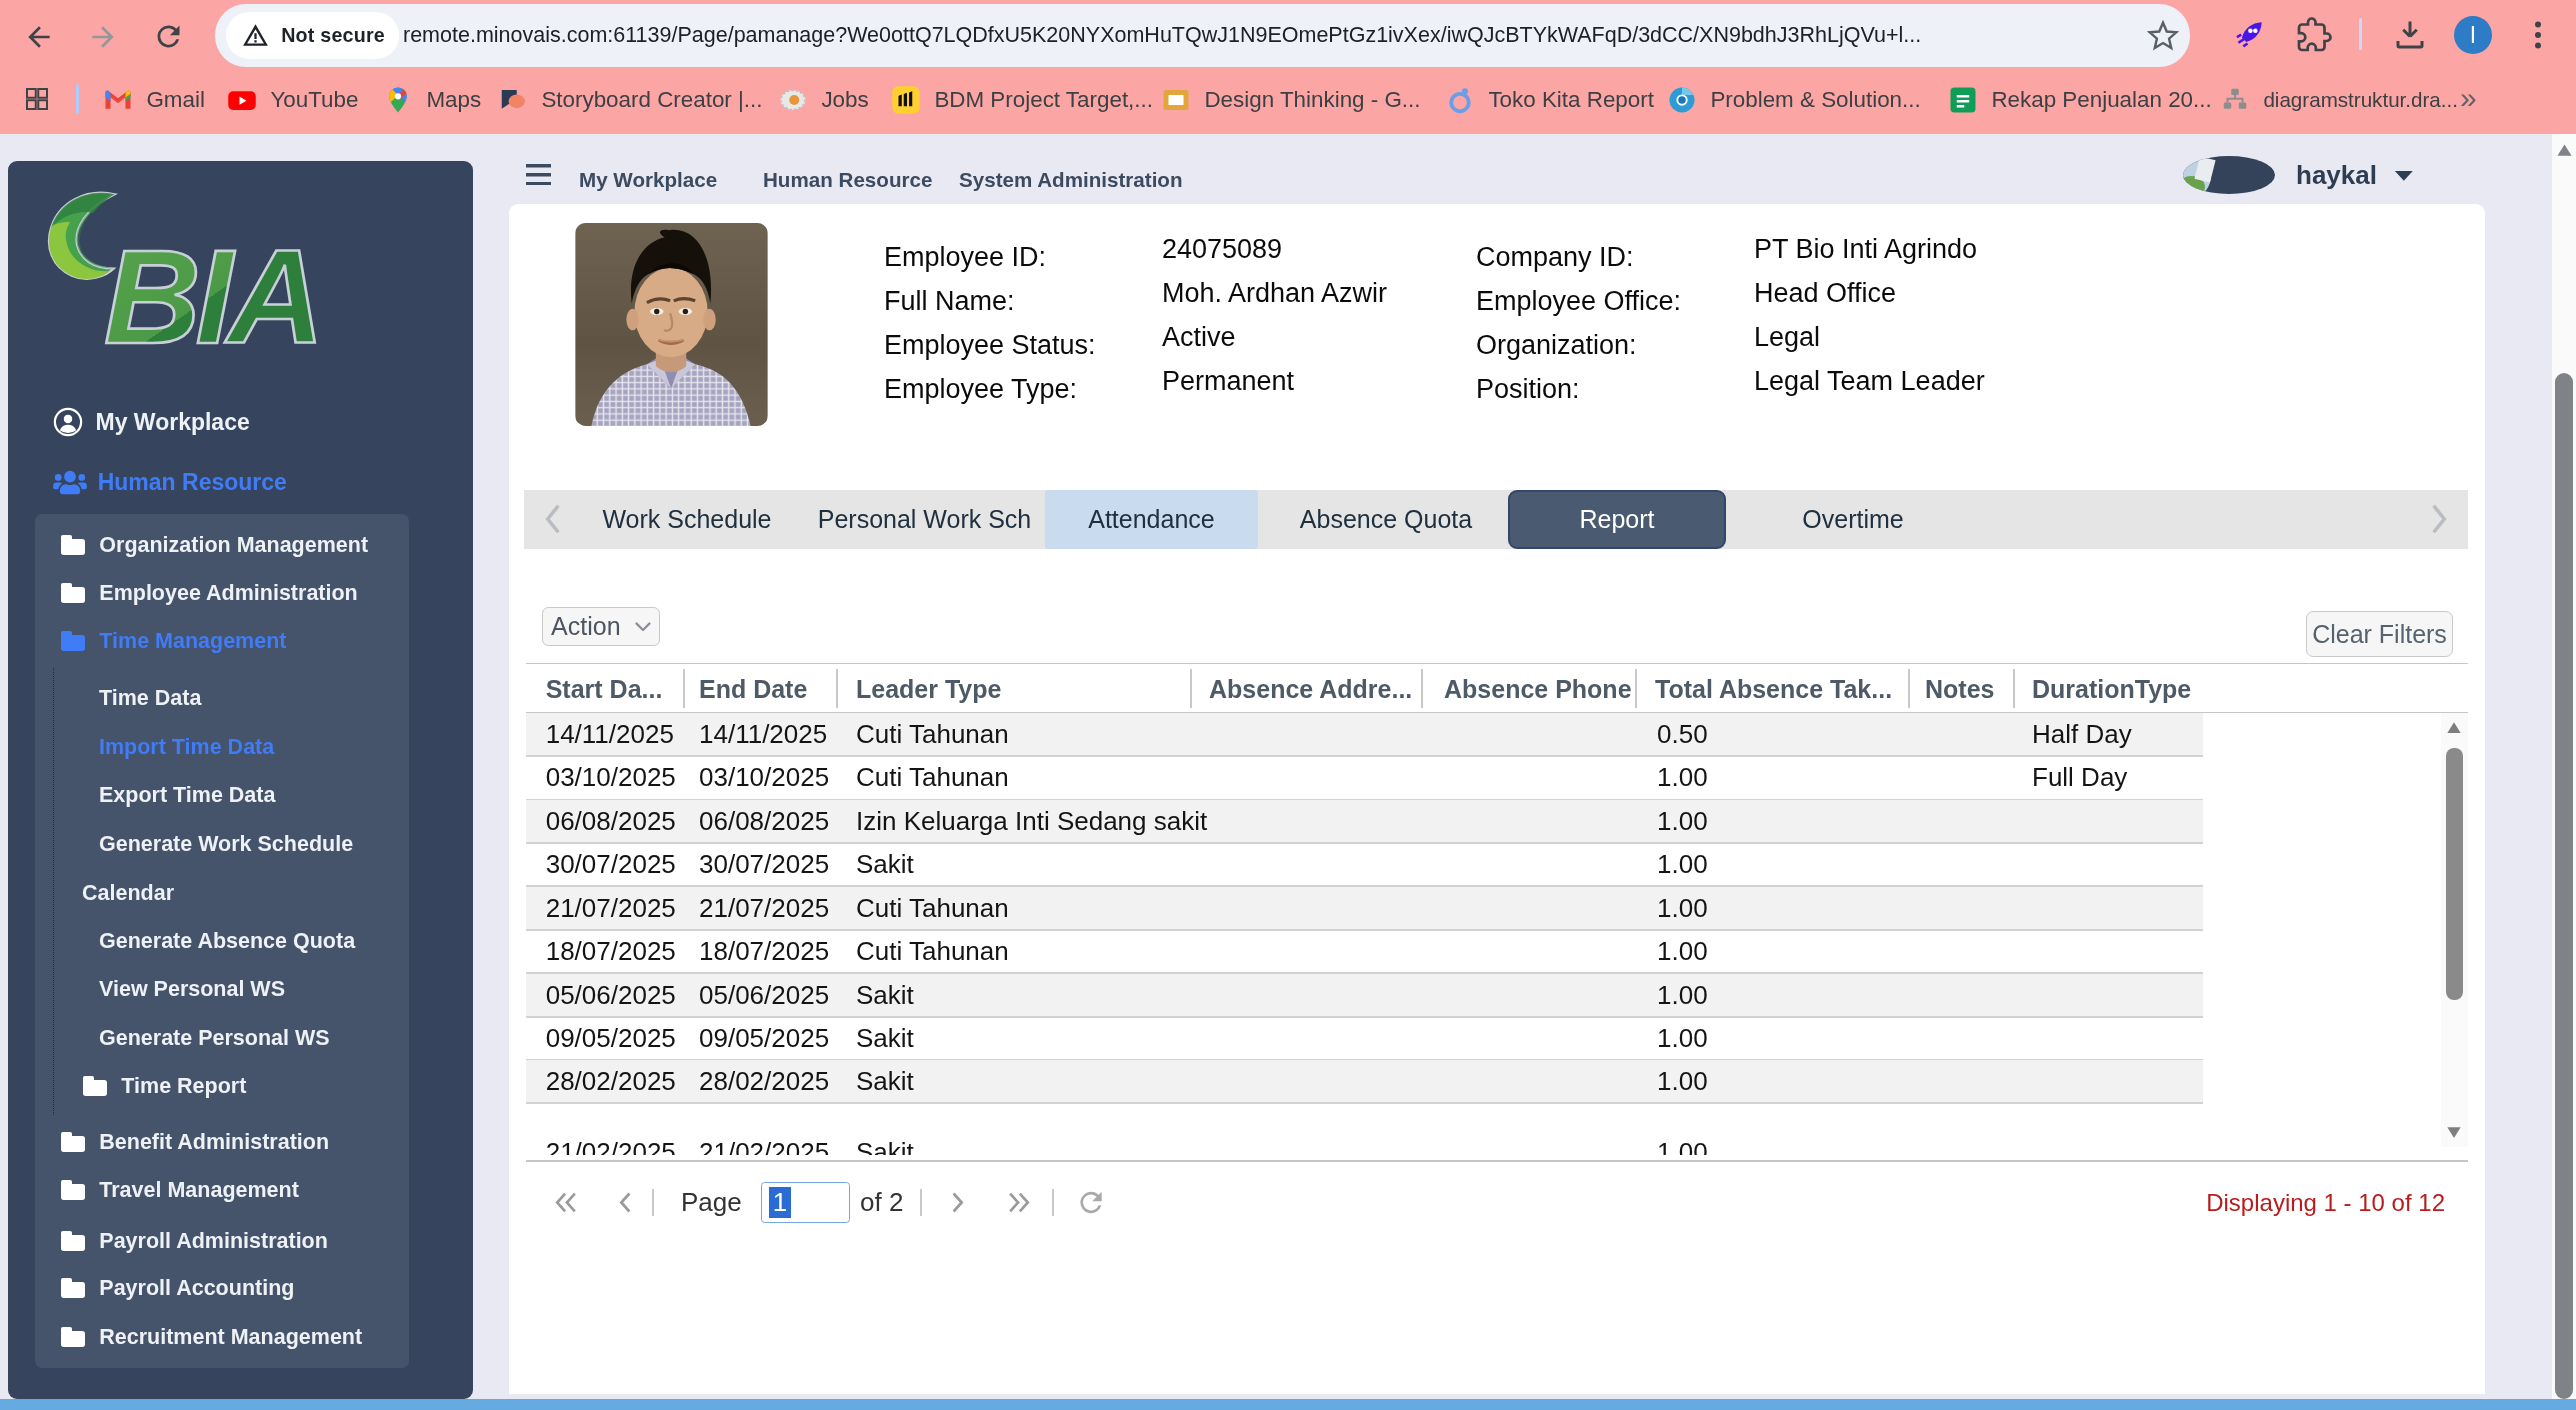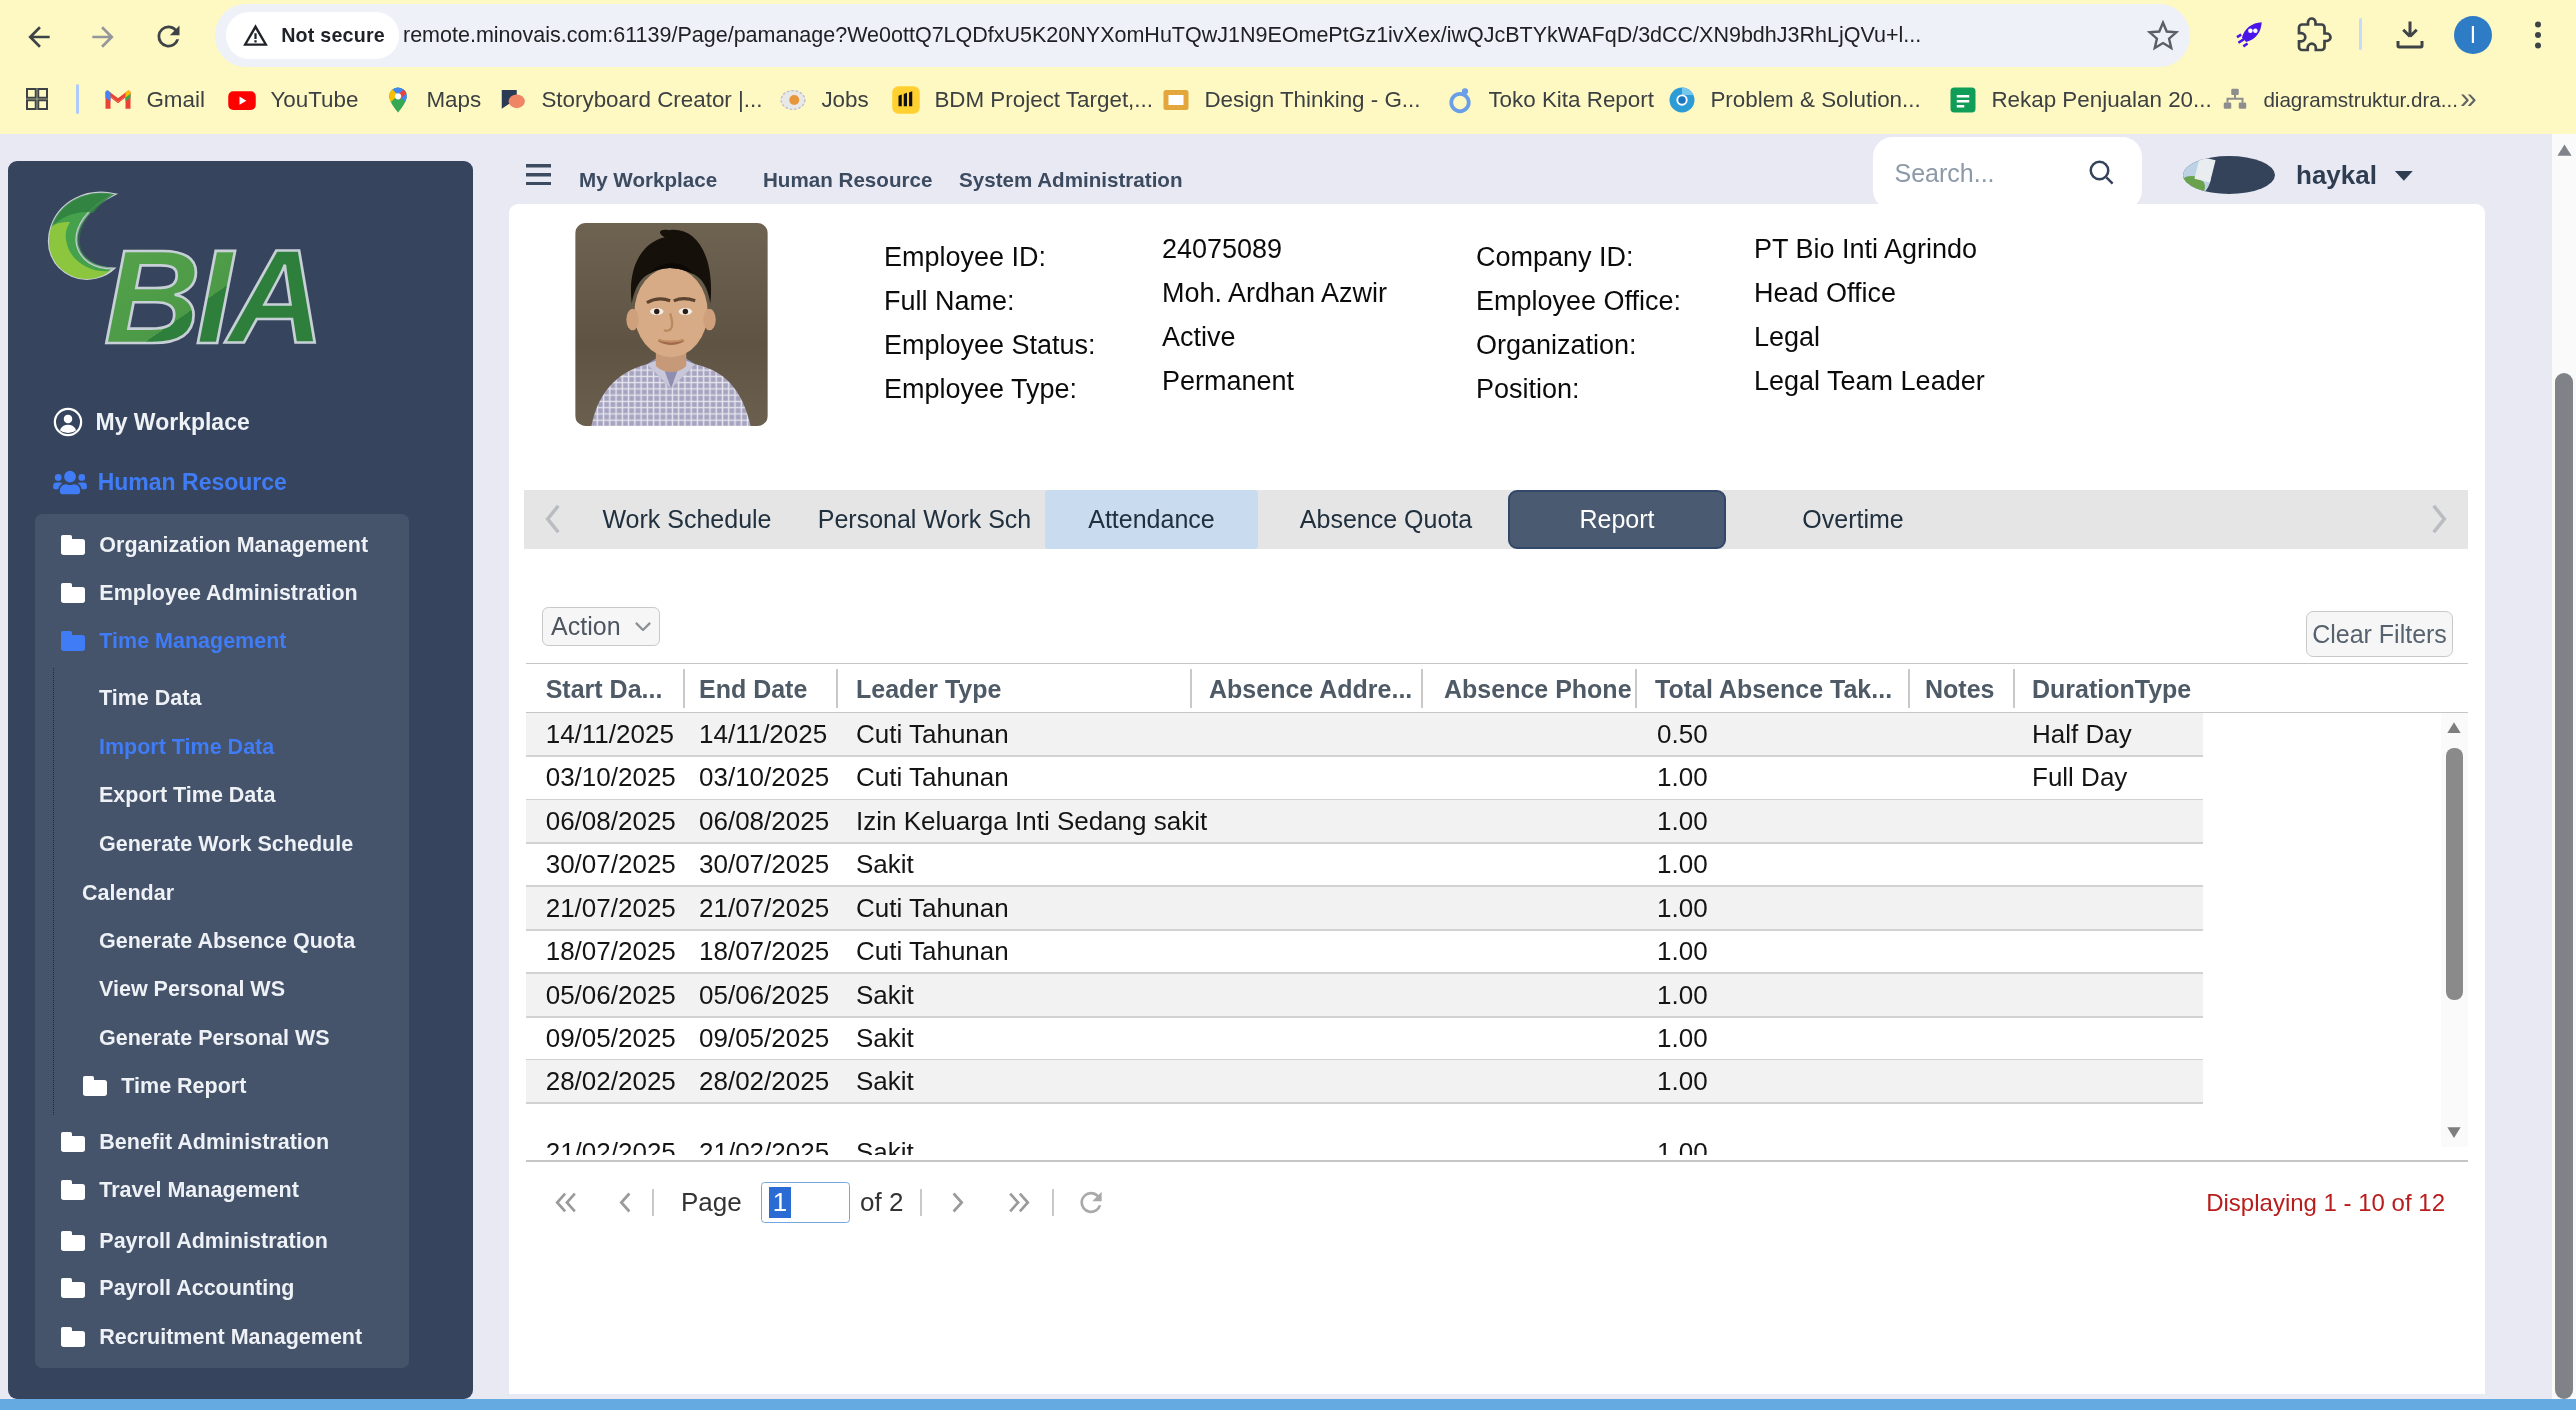--- a/index.html
+++ b/index.html
@@ -1,21 +1,21 @@
 <!DOCTYPE html>
 <html style="font-size:14.3px"><head>
 <meta charset="utf-8">
 <style>
   * { margin:0; padding:0; box-sizing:border-box; }
   html,body { width:2576px; height:1410px; overflow:hidden; background:#fff;
     font-family:"Liberation Sans", sans-serif; }
   .abs { position:absolute; }
 
   
-  #chrome { position:absolute; left:0; top:0; width:2576px; height:134px; background:#fef9c3; }
+  #chrome { position:absolute; left:0; top:0; width:2576px; height:134px; background:#fca5a5; }
   .tico { position:absolute; color:#3e4347; }
   #urlpill { position:absolute; left:215px; top:3.6px; width:1975px; height:63px;
     background:#eef1f8; border-radius:31px; }
   #nschip { position:absolute; left:10.7px; top:8px; height:47px; border-radius:23px;
     background:#fff; display:flex; align-items:center; padding:0 14.3px 0 16px; }
   #nschip span { font-size:19.7px; font-weight:700; color:#1f2328; margin-left:12.5px; letter-spacing:0.2px;}
   #urltext { position:absolute; left:188px; top:0; height:63px; display:flex; align-items:center;
     font-size:21.5px; color:#202124; white-space:nowrap; overflow:hidden; width:1728px; }
   
   #bookmarks { position:absolute; left:0; top:70px; width:2576px; height:59px; }
@@ -346,27 +346,20 @@
       </div>
   </div>
 
   <div id="mainnav">
     <svg style="position:absolute;left:53px;top:29.5px" width="25" height="21.5" viewBox="0 0 28 24">
       <path d="M0 2h28M0 12h28M0 22h28" stroke="#3c4b60" stroke-width="4"></path>
     </svg>
     <div class="navitem" style="left:106px">My Workplace</div>
     <div class="navitem" style="left:290px">Human Resource</div>
     <div class="navitem" style="left:486px">System Administration</div>
-    <div id="searchbox">
-      <span class="ph">Search...</span>
-      <svg style="position:absolute;right:25px;top:21.5px" width="30" height="30" viewBox="0 0 24 24">
-        <circle cx="10" cy="10" r="7" fill="none" stroke="#34435a" stroke-width="2"></circle>
-        <path d="m15.5 15.5 5 5" stroke="#34435a" stroke-width="2"></path>
-      </svg>
-    </div>
     <div style="position:absolute;left:1710px;top:22.4px;width:92px;height:38px;border-radius:50%;background:#34435a;overflow:hidden">
       <div style="position:absolute;left:-3.6px;top:-1.8px;width:32px;height:41px;background:#bdd2e4;border-radius:0 50% 50% 0"></div>
       <div style="position:absolute;left:-5.4px;top:19.7px;width:27px;height:21.5px;background:#69a14c;border-radius:50%"></div>
       <div style="position:absolute;left:14.3px;top:1.8px;width:16px;height:23px;background:#e9edf0;transform:rotate(14deg)"></div>
     </div>
     <div style="position:absolute;left:1823px;top:22.4px;height:38px;display:flex;align-items:center;font-size:26px;font-weight:700;color:#2e3d52">haykal</div>
     <svg style="position:absolute;left:1921px;top:36px" width="19.7" height="12.5" viewBox="0 0 22 14">
         <path d="M1 1l10 11L21 1z" fill="#2e3d52"></path>
       </svg>
   </div>

